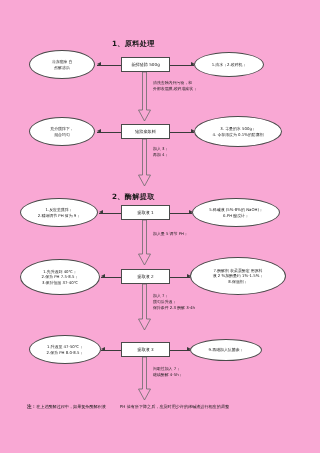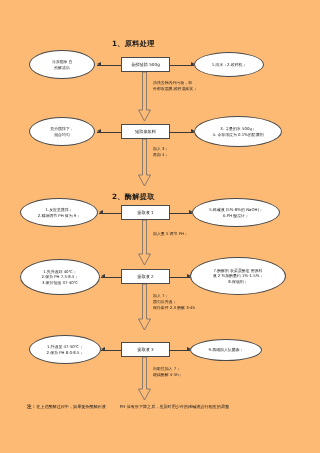--- a/index.html
+++ b/index.html
@@ -14,21 +14,21 @@
     overflow: hidden;
     font-family: "DejaVu Sans", "Liberation Sans", sans-serif;
     color: #000000;
   }
 
   .page {
     position: absolute;
     left: 0; top: 0;
     width: 320px;
     height: 453px;
-    background: #fdba74;
+    background: #f9a8d4;
   }
 
   
   .section-title {
     position: absolute;
     font-size: 7.2px;
     font-weight: bold;
     letter-spacing: 0.3px;
     color: #1a1a1a;
     white-space: nowrap;

